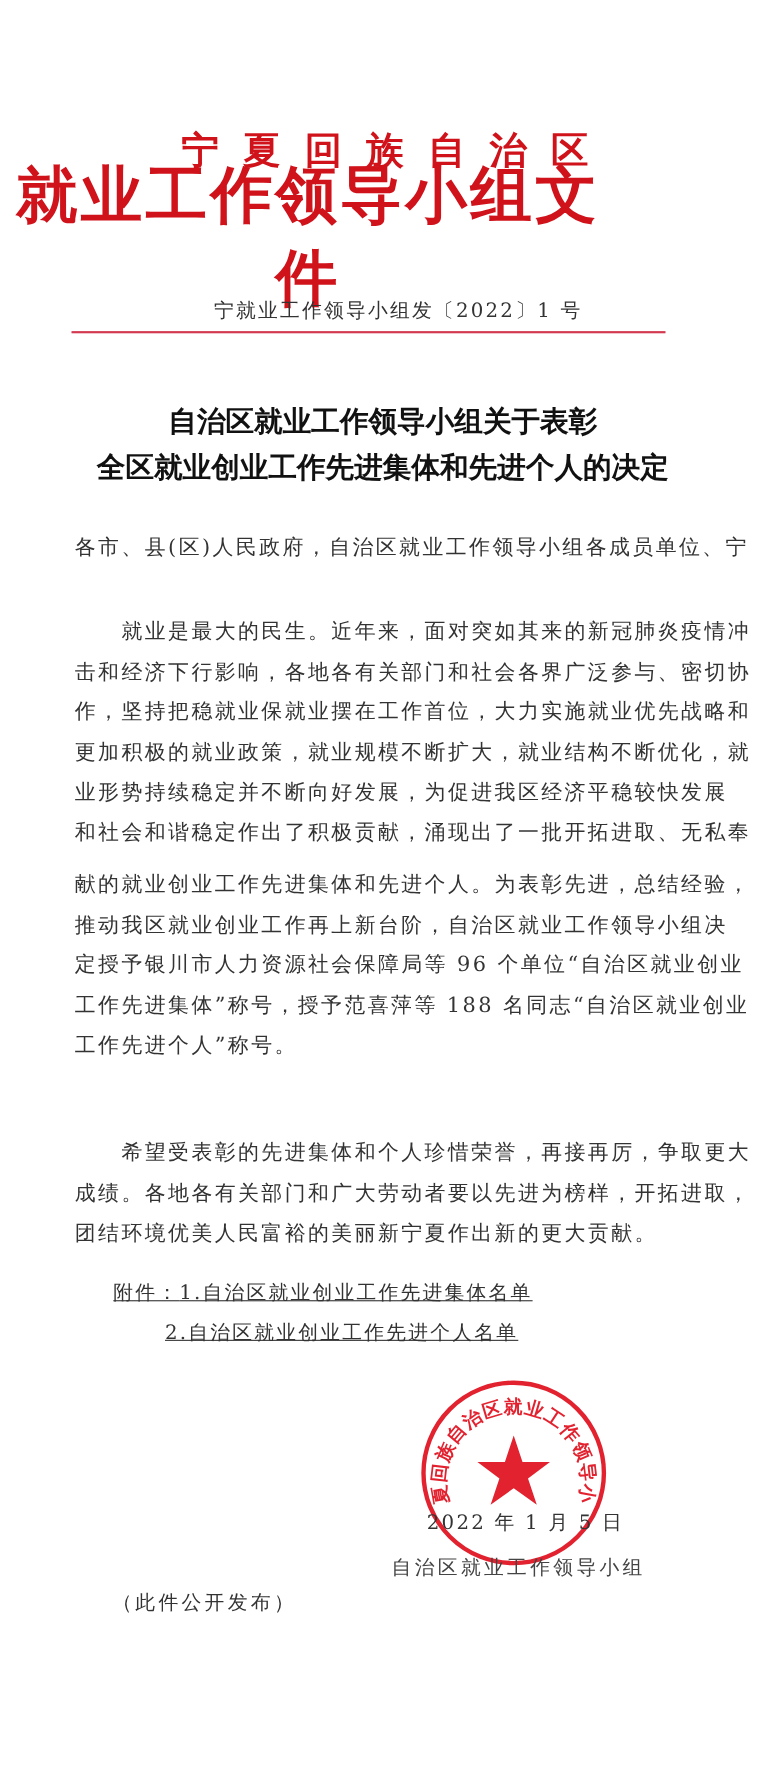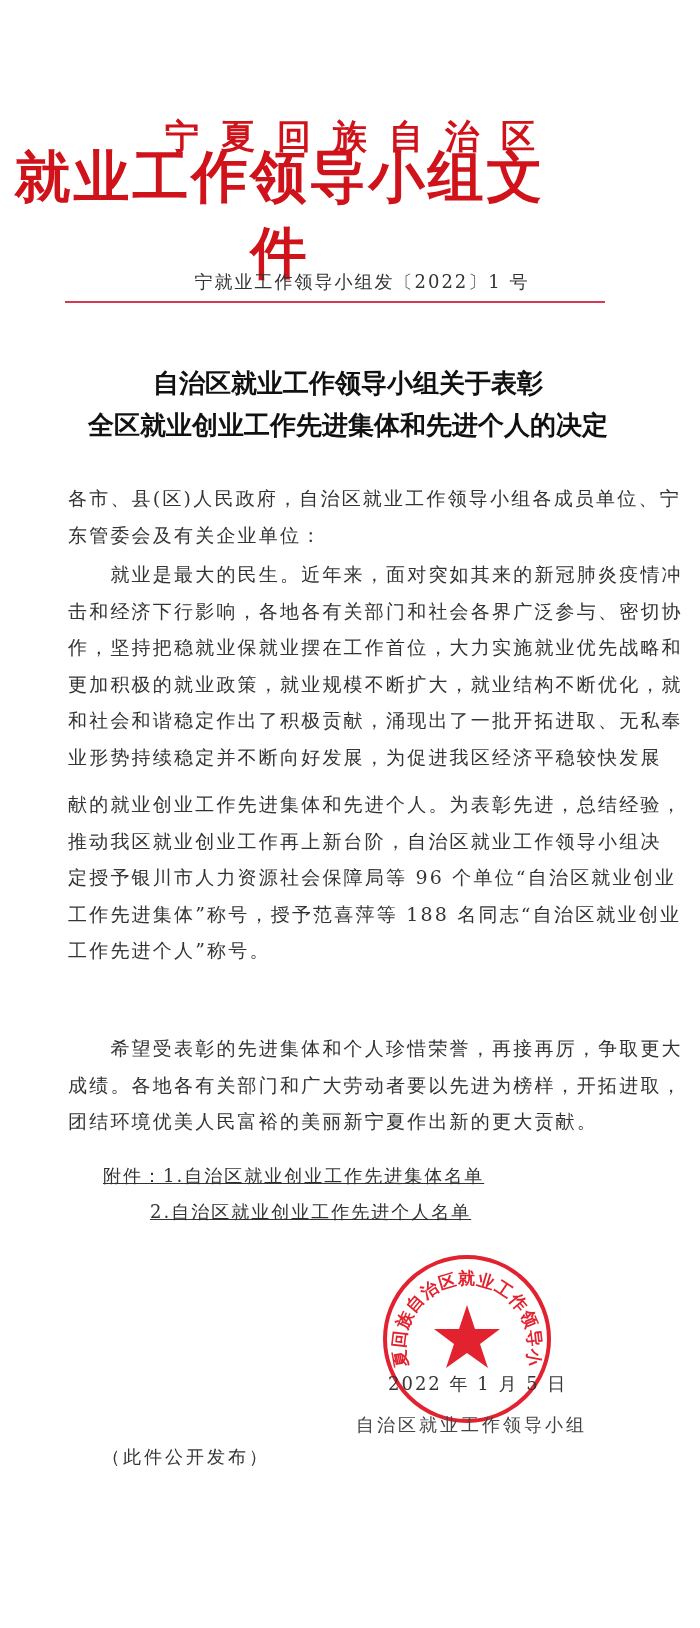--- a/index.html
+++ b/index.html
@@ -53,30 +53,29 @@
 <div class="abs" id="issuer-line1">宁夏回族自治区</div>
 <div class="abs" id="issuer-line2">就业工作领导小组文件</div>
 <div class="abs" id="doc-number">宁就业工作领导小组发〔2022〕1 号</div>
 <div class="abs" id="red-rule"></div>
 
 <div class="abs title-line" id="title-1">自治区就业工作领导小组关于表彰</div>
 <div class="abs title-line" id="title-2">全区就业创业工作先进集体和先进个人的决定</div>
 
 <div class="abs body-text" id="salutation">
   <span class="line">各市、县(区)人民政府，自治区就业工作领导小组各成员单位、宁</span>
-  <span class="line">东管委会及有关企业单位：</span>
 </div>
 
 <div class="abs body-text" id="para1">
   <span class="line">　　就业是最大的民生。近年来，面对突如其来的新冠肺炎疫情冲</span>
   <span class="line">击和经济下行影响，各地各有关部门和社会各界广泛参与、密切协</span>
   <span class="line">作，坚持把稳就业保就业摆在工作首位，大力实施就业优先战略和</span>
   <span class="line">更加积极的就业政策，就业规模不断扩大，就业结构不断优化，就</span>
+  <span class="line">业形势持续稳定并不断向好发展，为促进我区经济平稳较快发展</span>
   <span class="line">和社会和谐稳定作出了积极贡献，涌现出了一批开拓进取、无私奉</span>
-  <span class="line">业形势持续稳定并不断向好发展，为促进我区经济平稳较快发展</span>
 </div>
 
 <div class="abs body-text" id="para1b">
   <span class="line">献的就业创业工作先进集体和先进个人。为表彰先进，总结经验，</span>
   <span class="line">推动我区就业创业工作再上新台阶，自治区就业工作领导小组决</span>
   <span class="line">定授予银川市人力资源社会保障局等 96 个单位“自治区就业创业</span>
   <span class="line">工作先进集体”称号，授予范喜萍等 188 名同志“自治区就业创业</span>
   <span class="line">工作先进个人”称号。</span>
 </div>
 

